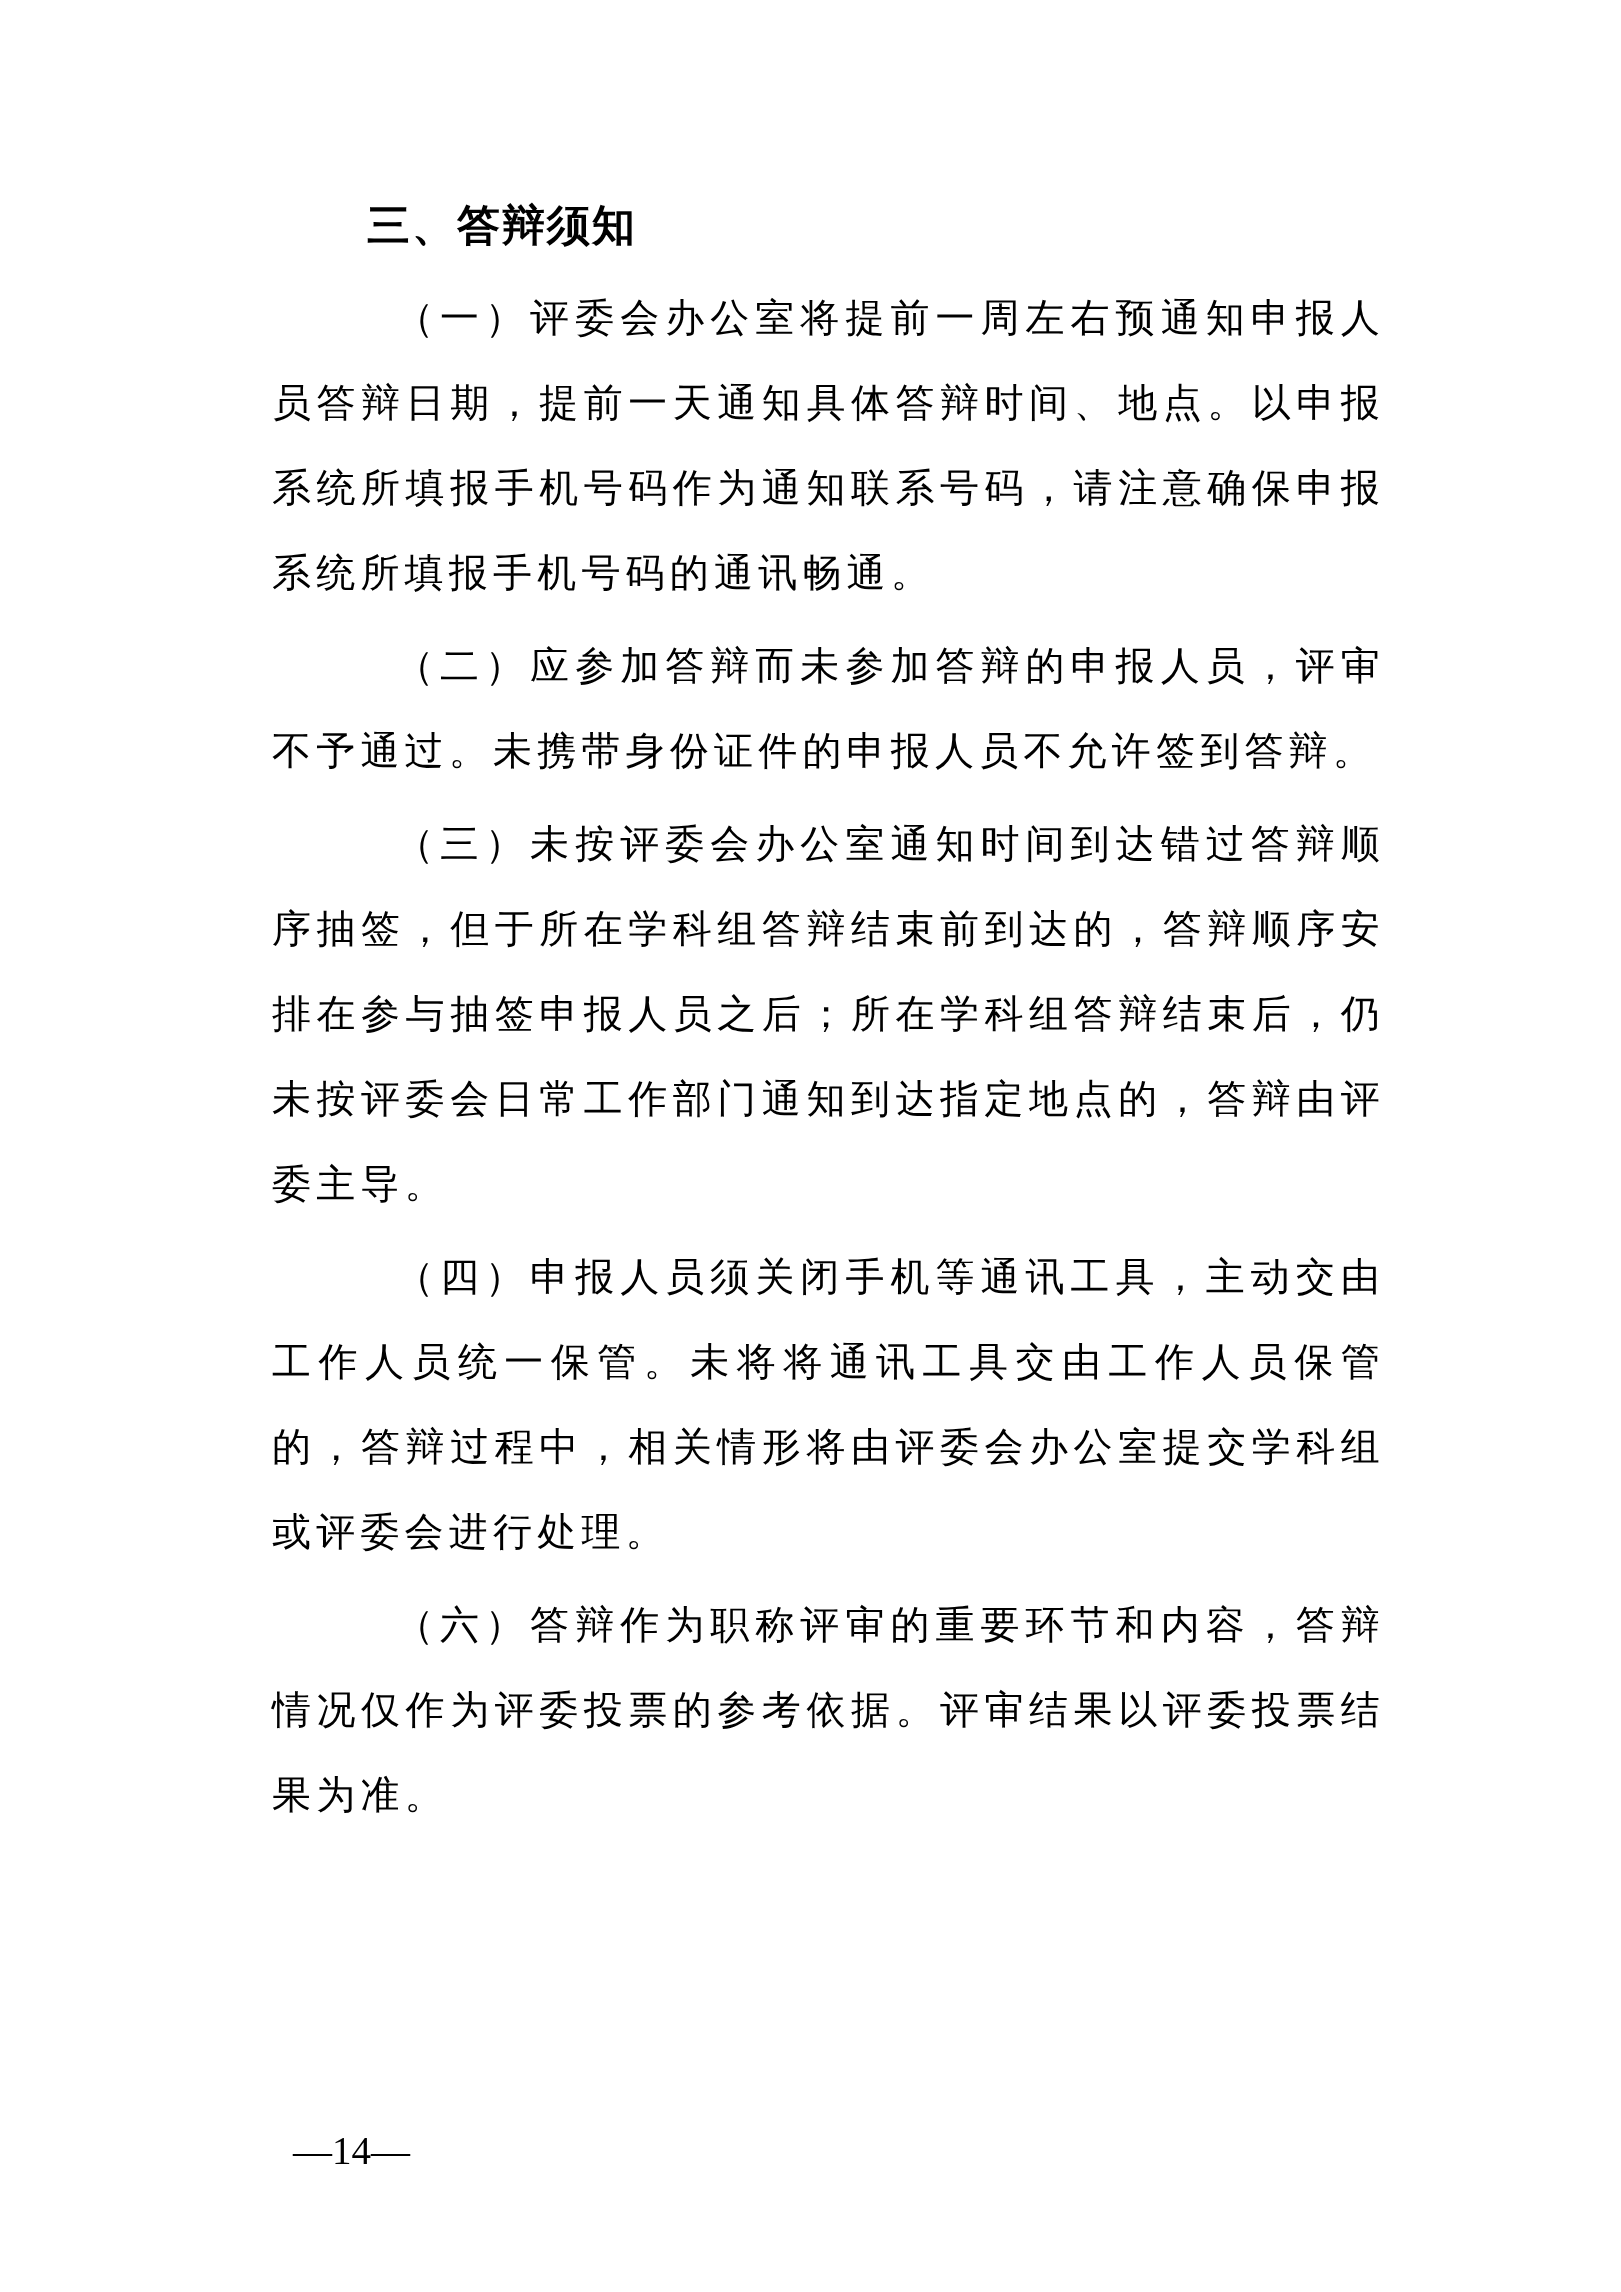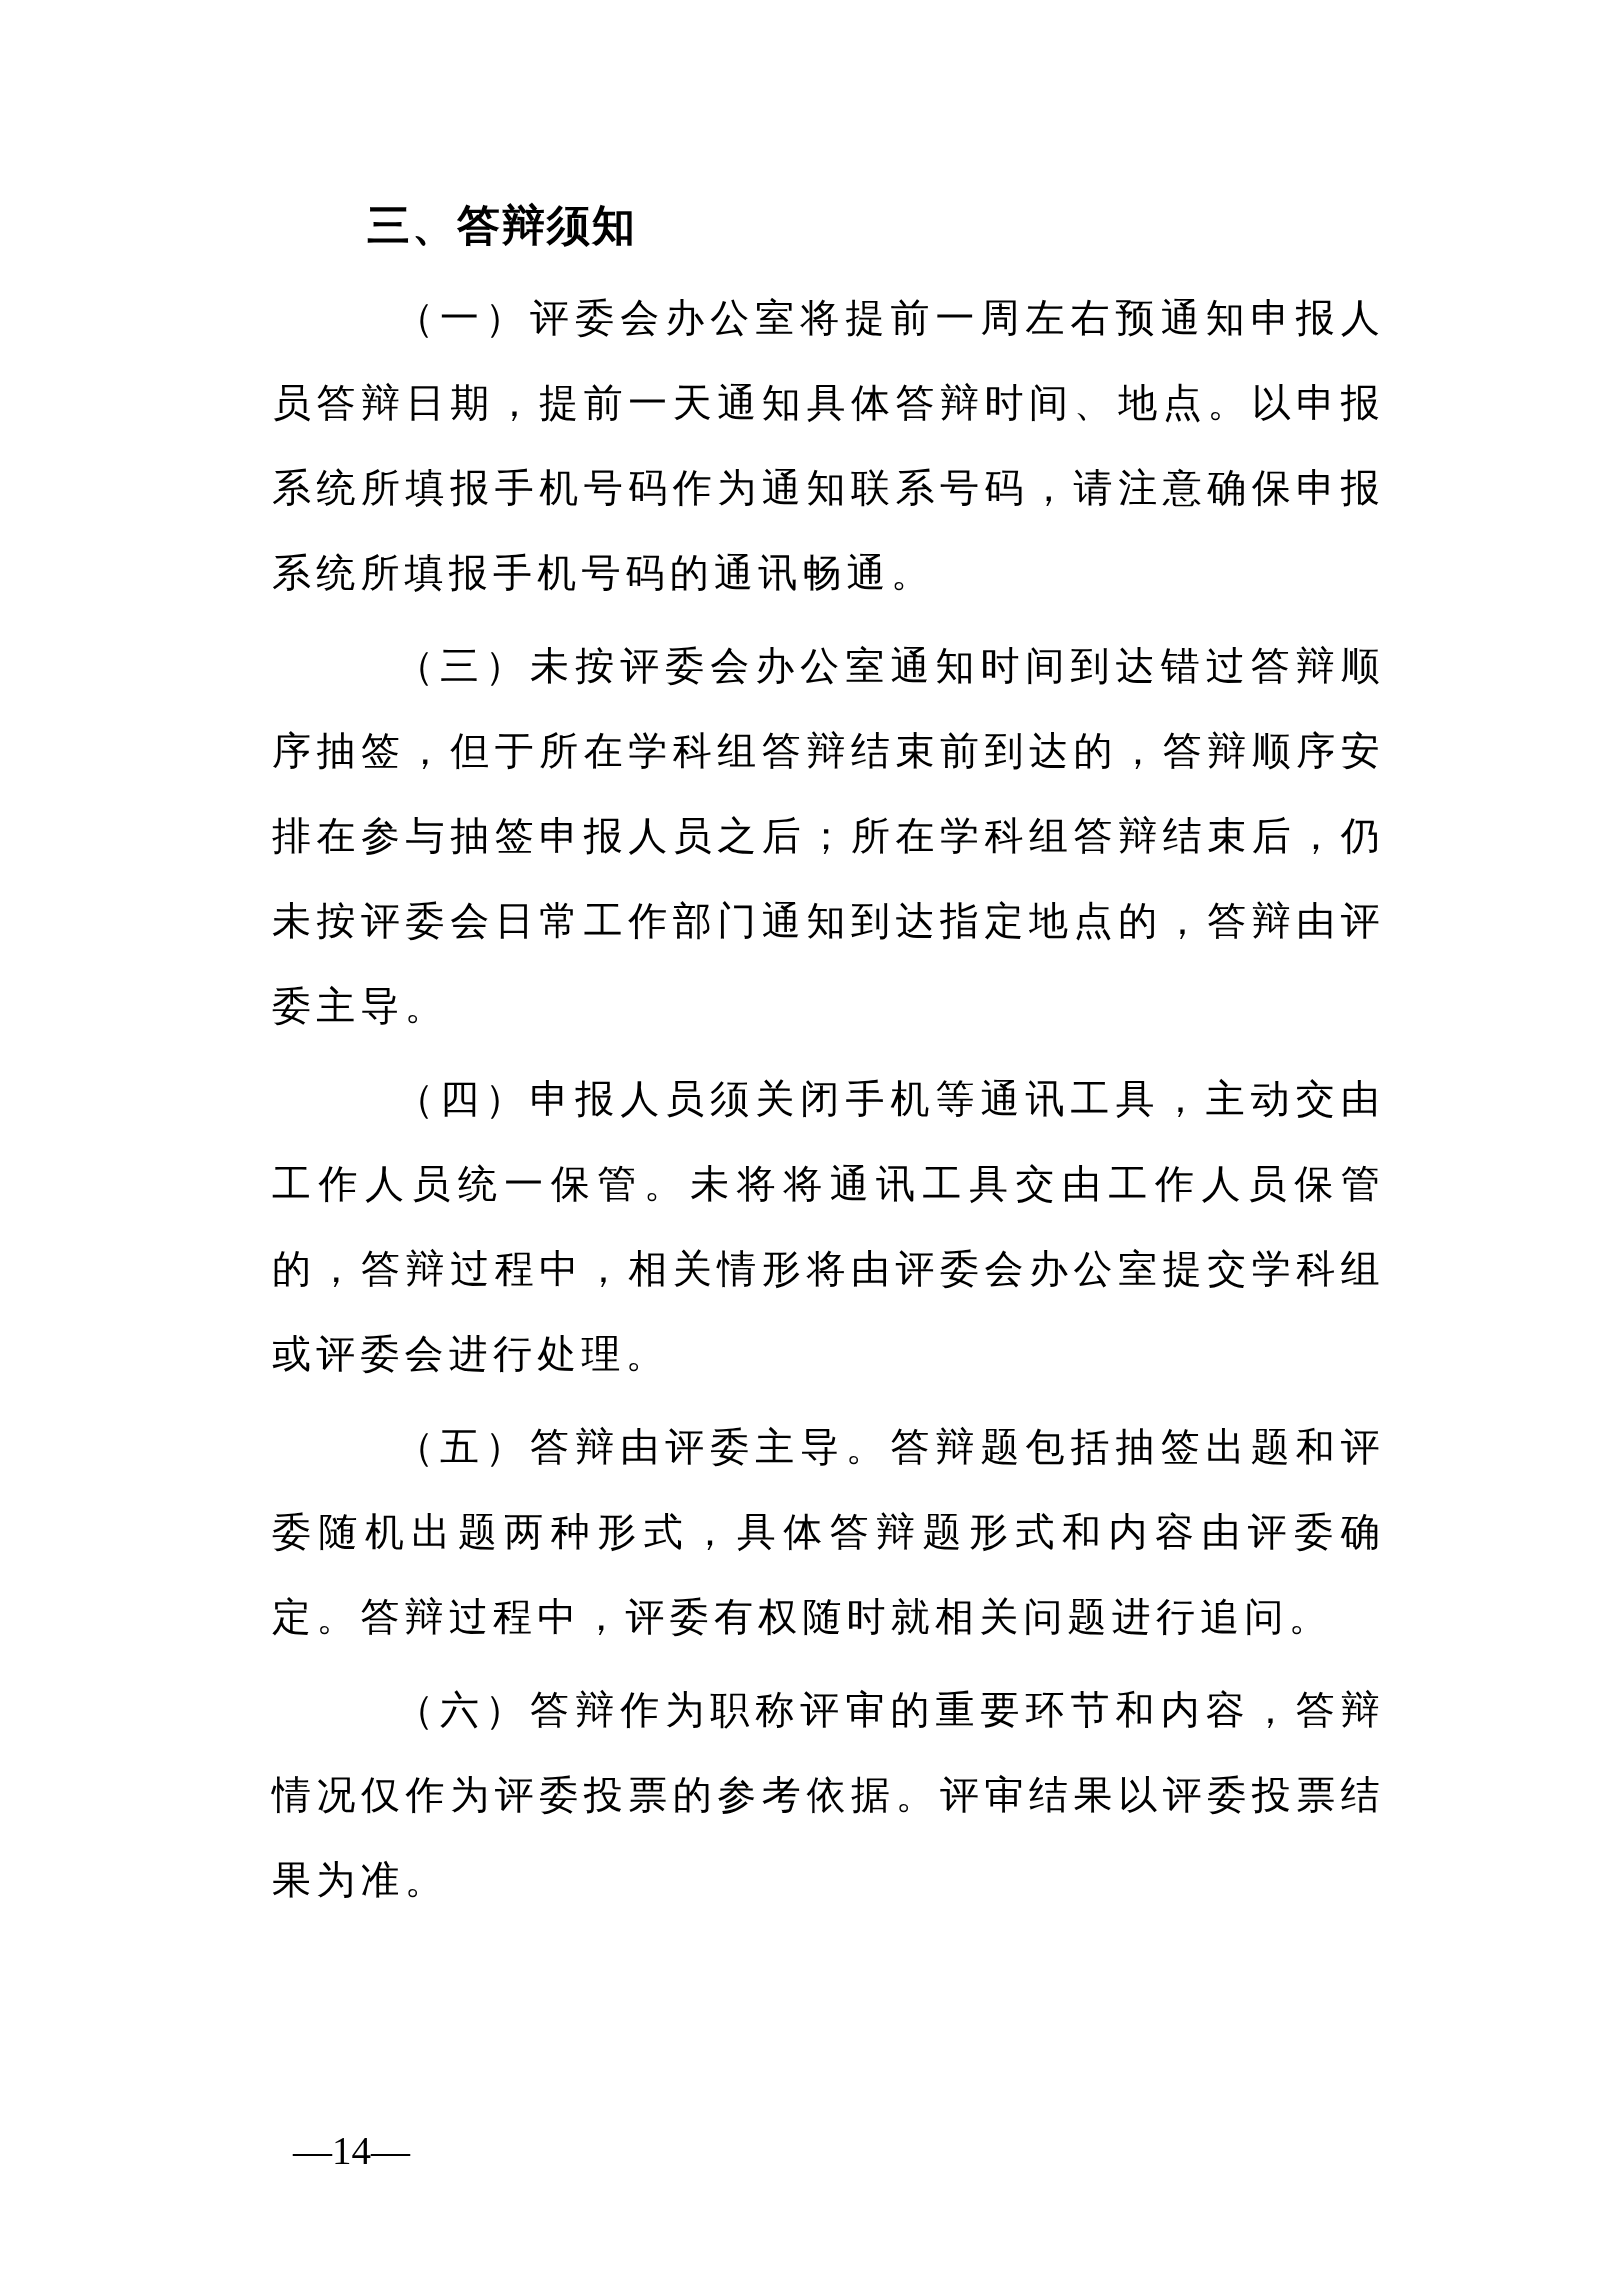--- a/index.html
+++ b/index.html
@@ -62,21 +62,21 @@
   }
 </style>
 </head>
 <body>
 
 <div class="page">
   <h2 class="heading">三、答辩须知</h2>
 
   <div class="body-text">
     <p class="para">（一）评委会办公室将提前一周左右预通知申报人员答辩日期，提前一天通知具体答辩时间、地点。以申报系统所填报手机号码作为通知联系号码，请注意确保申报系统所填报手机号码的通讯畅通。</p>
+    <p class="para">（二）应参加答辩而未参加答辩的申报人员，评审不予通过。未携带身份证件的申报人员不允许签到答辩。</p>
     <p class="para">（三）未按评委会办公室通知时间到达错过答辩顺序抽签，但于所在学科组答辩结束前到达的，答辩顺序安排在参与抽签申报人员之后；所在学科组答辩结束后，仍未按评委会日常工作部门通知到达指定地点的，答辩由评委主导。</p>
     <p class="para">（四）申报人员须关闭手机等通讯工具，主动交由工作人员统一保管。未将将通讯工具交由工作人员保管的，答辩过程中，相关情形将由评委会办公室提交学科组或评委会进行处理。</p>
-    <p class="para">（五）答辩由评委主导。答辩题包括抽签出题和评委随机出题两种形式，具体答辩题形式和内容由评委确定。答辩过程中，评委有权随时就相关问题进行追问。</p>
     <p class="para">（六）答辩作为职称评审的重要环节和内容，答辩情况仅作为评委投票的参考依据。评审结果以评委投票结果为准。</p>
   </div>
 
   <div class="page-number">—14—</div>
 </div>
 
 
 </body></html>

